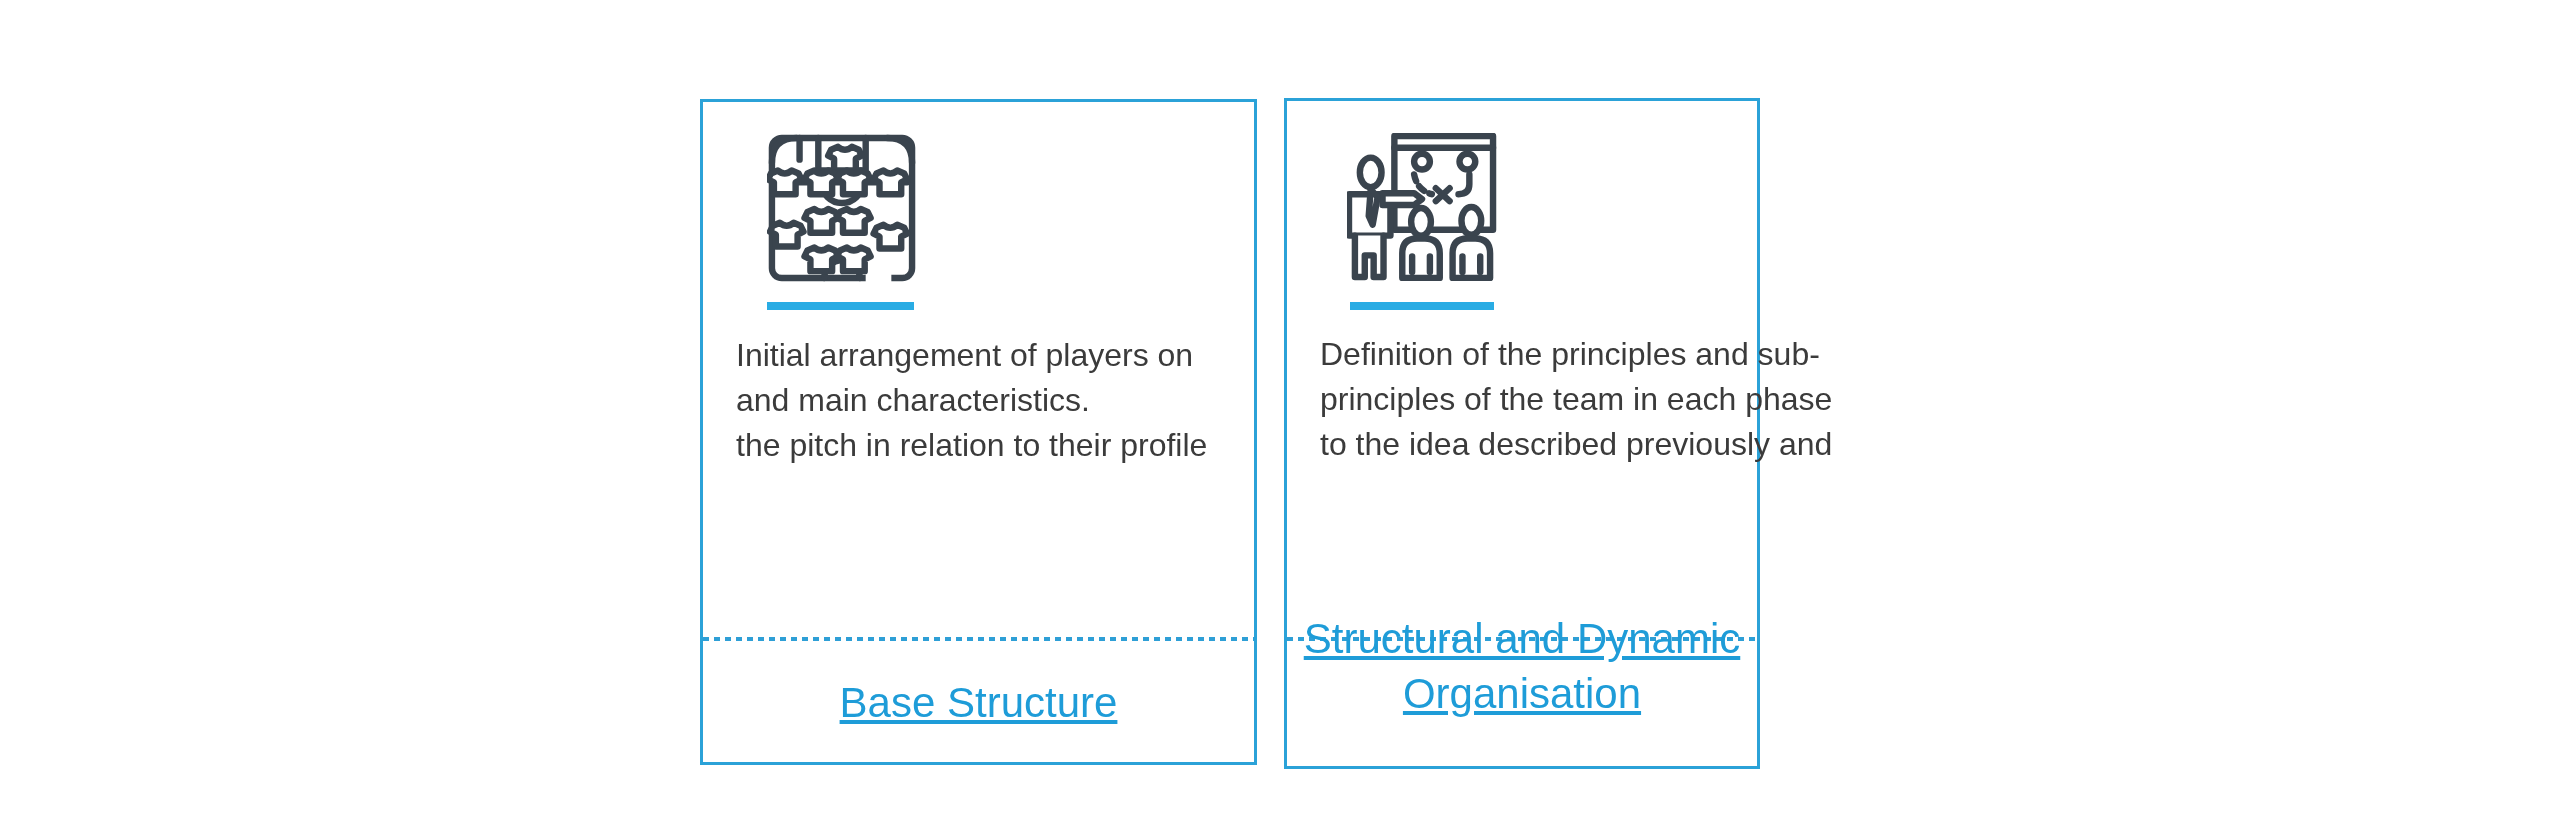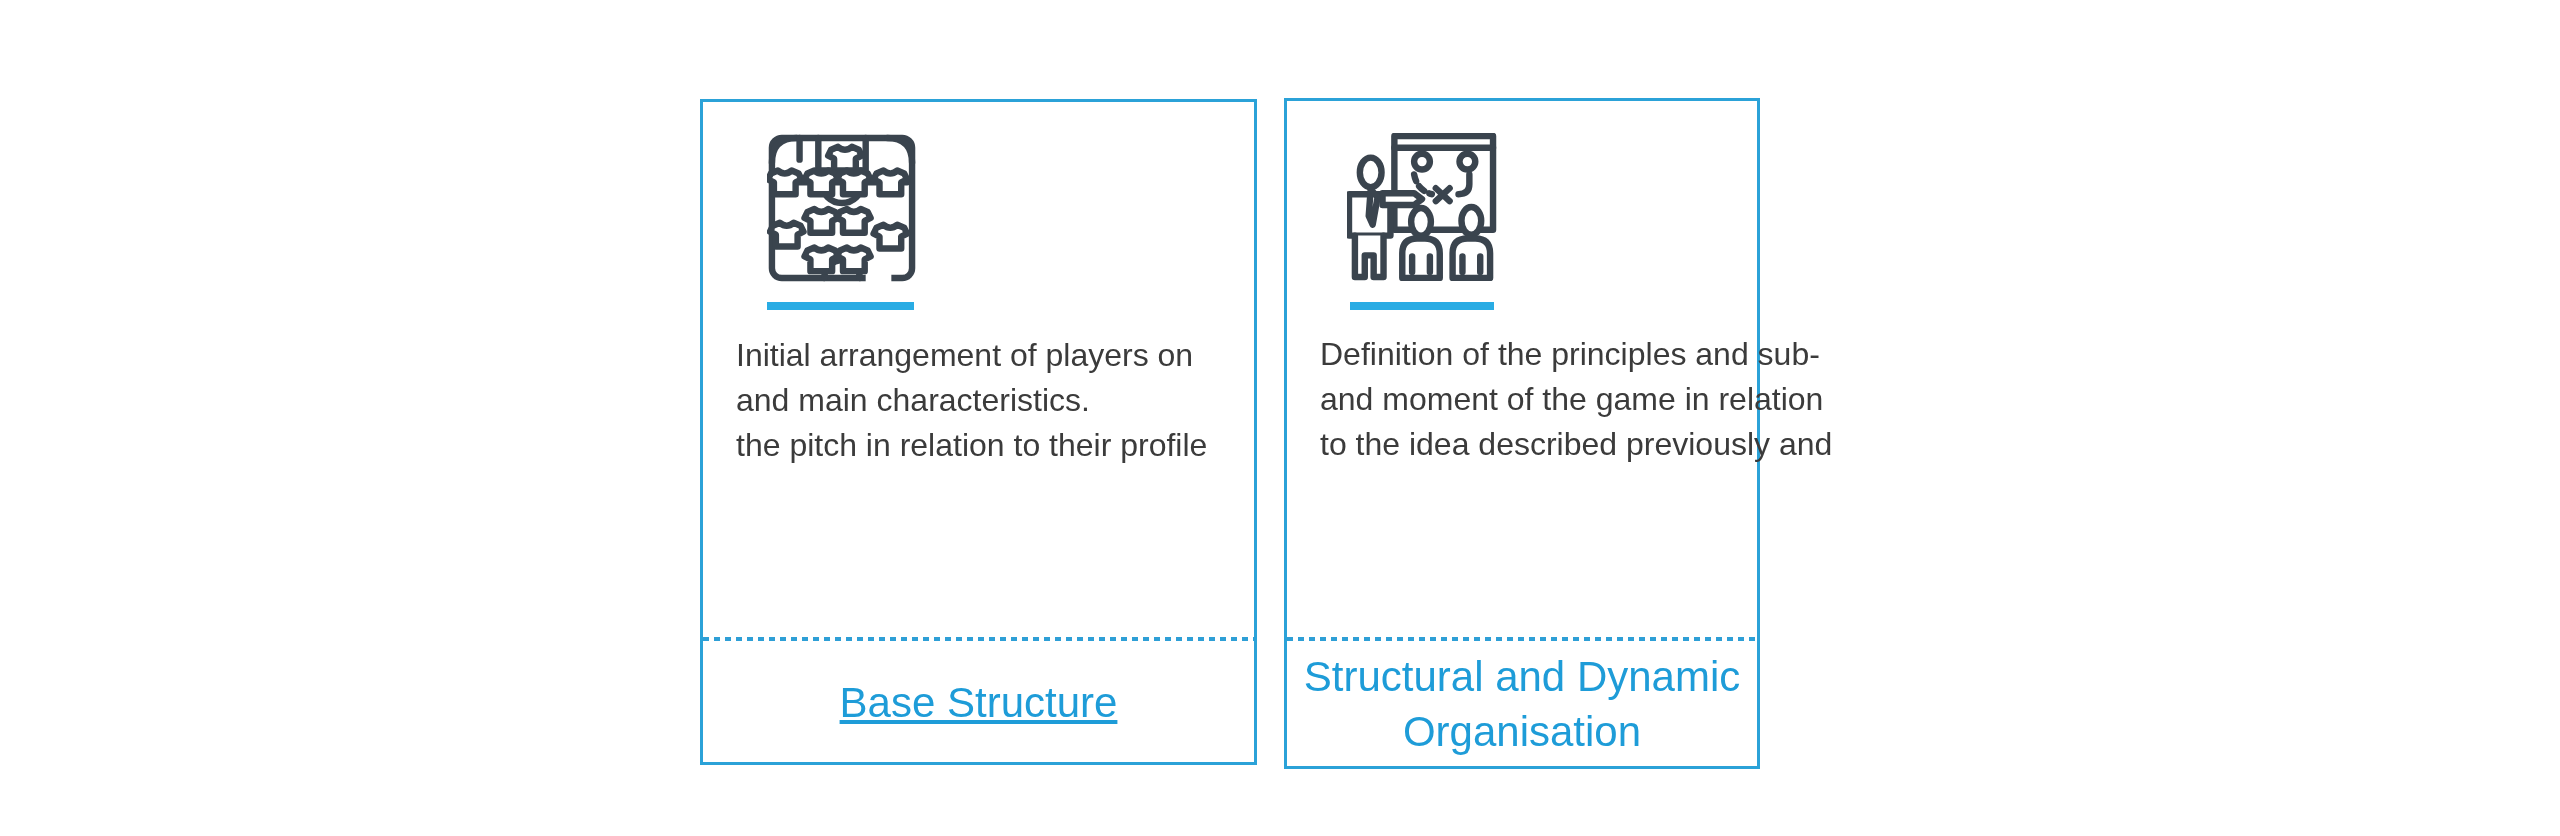--- a/index.html
+++ b/index.html
@@ -23,21 +23,21 @@
   .accent-bar{position:absolute;height:8px;background:var(--accent-bar-color);}
   .card-1 .accent-bar{left:64px;top:200px;width:147px;}
   .card-2 .accent-bar{left:63px;top:201px;width:144px;}
   .body-text{position:absolute;left:33px;top:231px;right:20px;font-size:32px;line-height:45px;color:var(--body-text-color);}
   .body-line{white-space:nowrap;}
   .dotted-divider{position:absolute;left:0;right:0;height:4px;background-image:repeating-linear-gradient(to right,var(--divider-color) 0 6px,transparent 6px 11px);}
   .card-1 .dotted-divider{top:535px;}
   .card-2 .dotted-divider{top:536px;}
   .card-title{position:absolute;left:0;right:0;text-align:center;color:var(--title-color);font-size:42px;line-height:55px;white-space:nowrap;}
   .card-1 .card-title{top:573px;text-decoration:underline;}
-  .card-2 .card-title{top:548px;}
+  .card-2 .card-title{top:510px;text-decoration:underline;}
   svg .ln{fill:none;stroke:var(--icon-stroke-color);stroke-width:6.5;stroke-linecap:round;stroke-linejoin:round;}
   svg .fl{fill:#fff;stroke:var(--icon-stroke-color);stroke-width:6.5;stroke-linecap:round;stroke-linejoin:round;}
 </style>
 </head>
 <body>
 
 <div class="stage">
 
   <div class="card card-1">
     <svg class="icon" viewBox="0 0 152 152" aria-hidden="true">
@@ -91,21 +91,21 @@
       <ellipse class="fl" cx="75" cy="90" rx="10" ry="14"></ellipse>
       <path class="fl" d="M56,147 v-25 q0,-15 15,-15 h8 q15,0 15,15 v25 z"></path>
       <path class="ln" d="M66,125 v16 M84,125 v16"></path>
       <ellipse class="fl" cx="126" cy="89" rx="10" ry="14"></ellipse>
       <path class="fl" d="M107,147 v-25 q0,-15 15,-15 h8 q15,0 15,15 v25 z"></path>
       <path class="ln" d="M117,125 v16 M135,125 v16"></path>
     </svg>
     <div class="accent-bar"></div>
     <div class="body-text">
       <div class="body-line">Definition of the principles and sub-</div>
-      <div class="body-line">and moment of the game in relation</div>
+      <div class="body-line">principles of the team in each phase</div>
       <div class="body-line">to the idea described previously and</div>
     </div>
     <div class="dotted-divider"></div>
     <div class="card-title">
       <div>Structural and Dynamic</div>
       <div>Organisation</div>
     </div>
   </div>
 
 </div>

